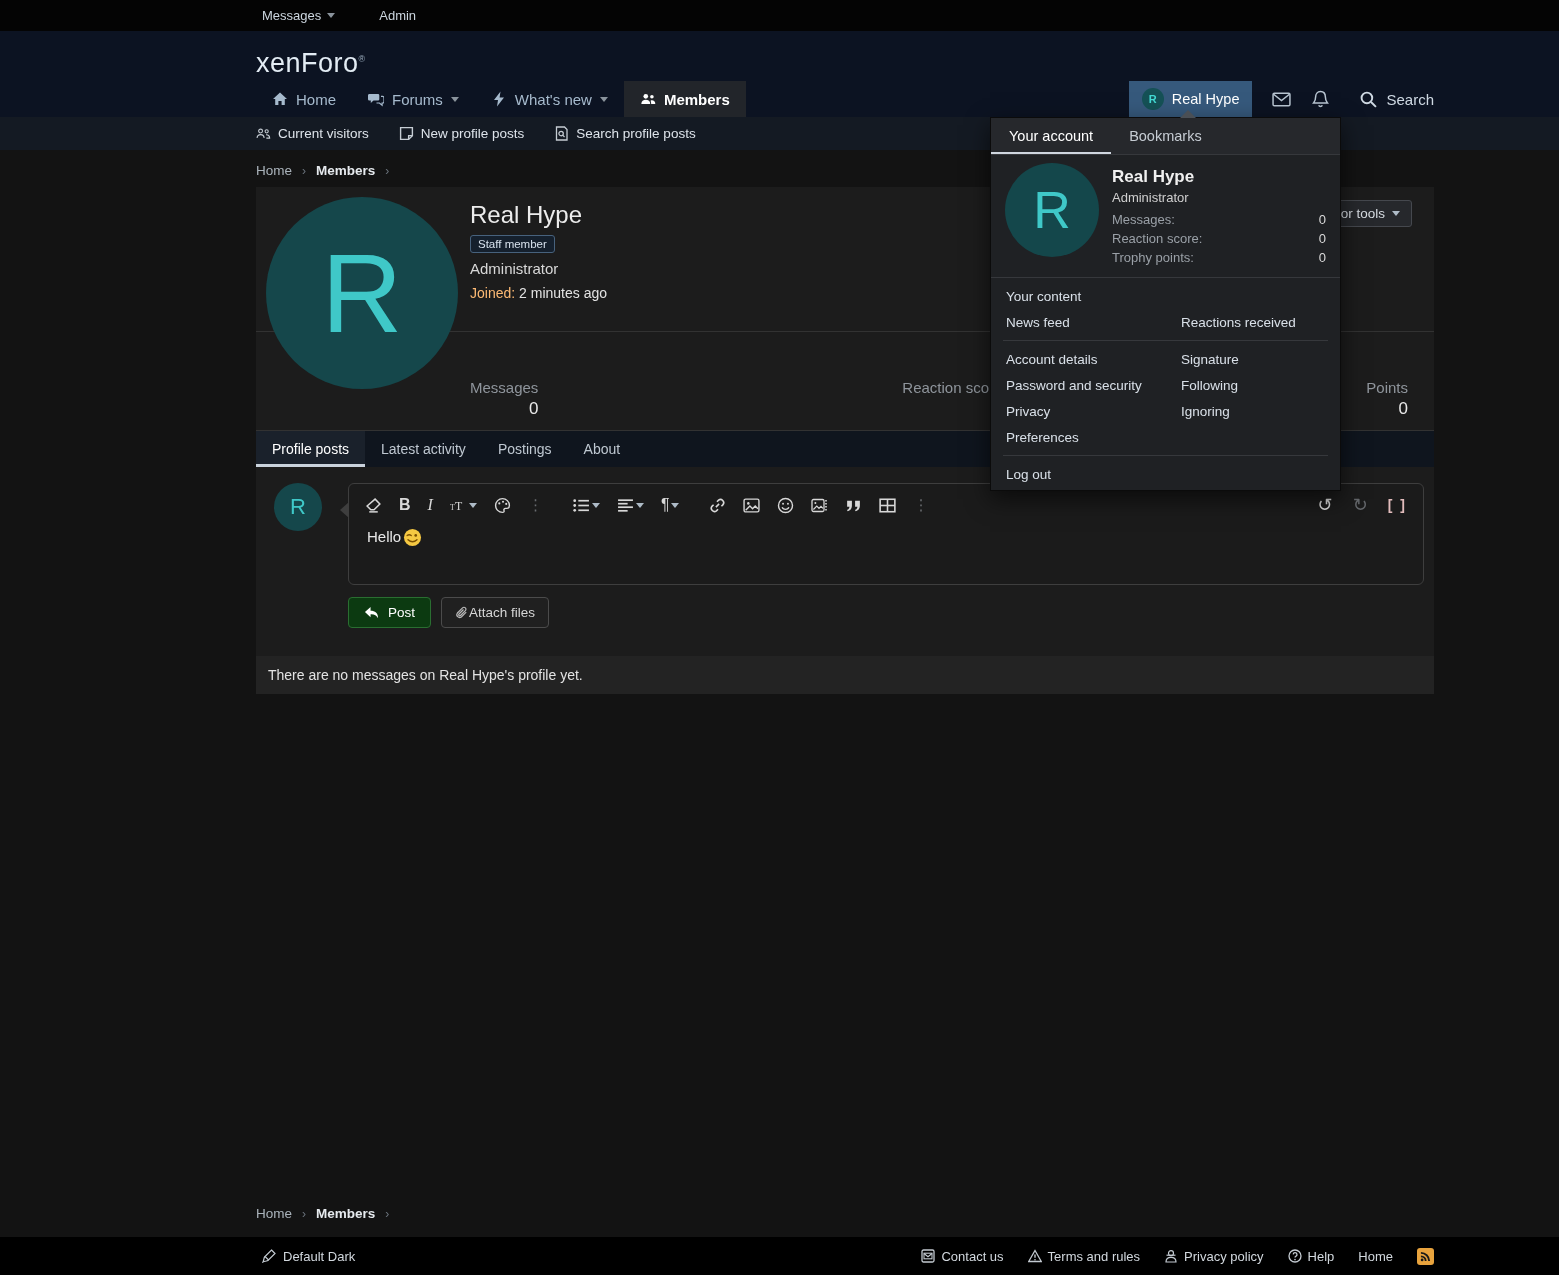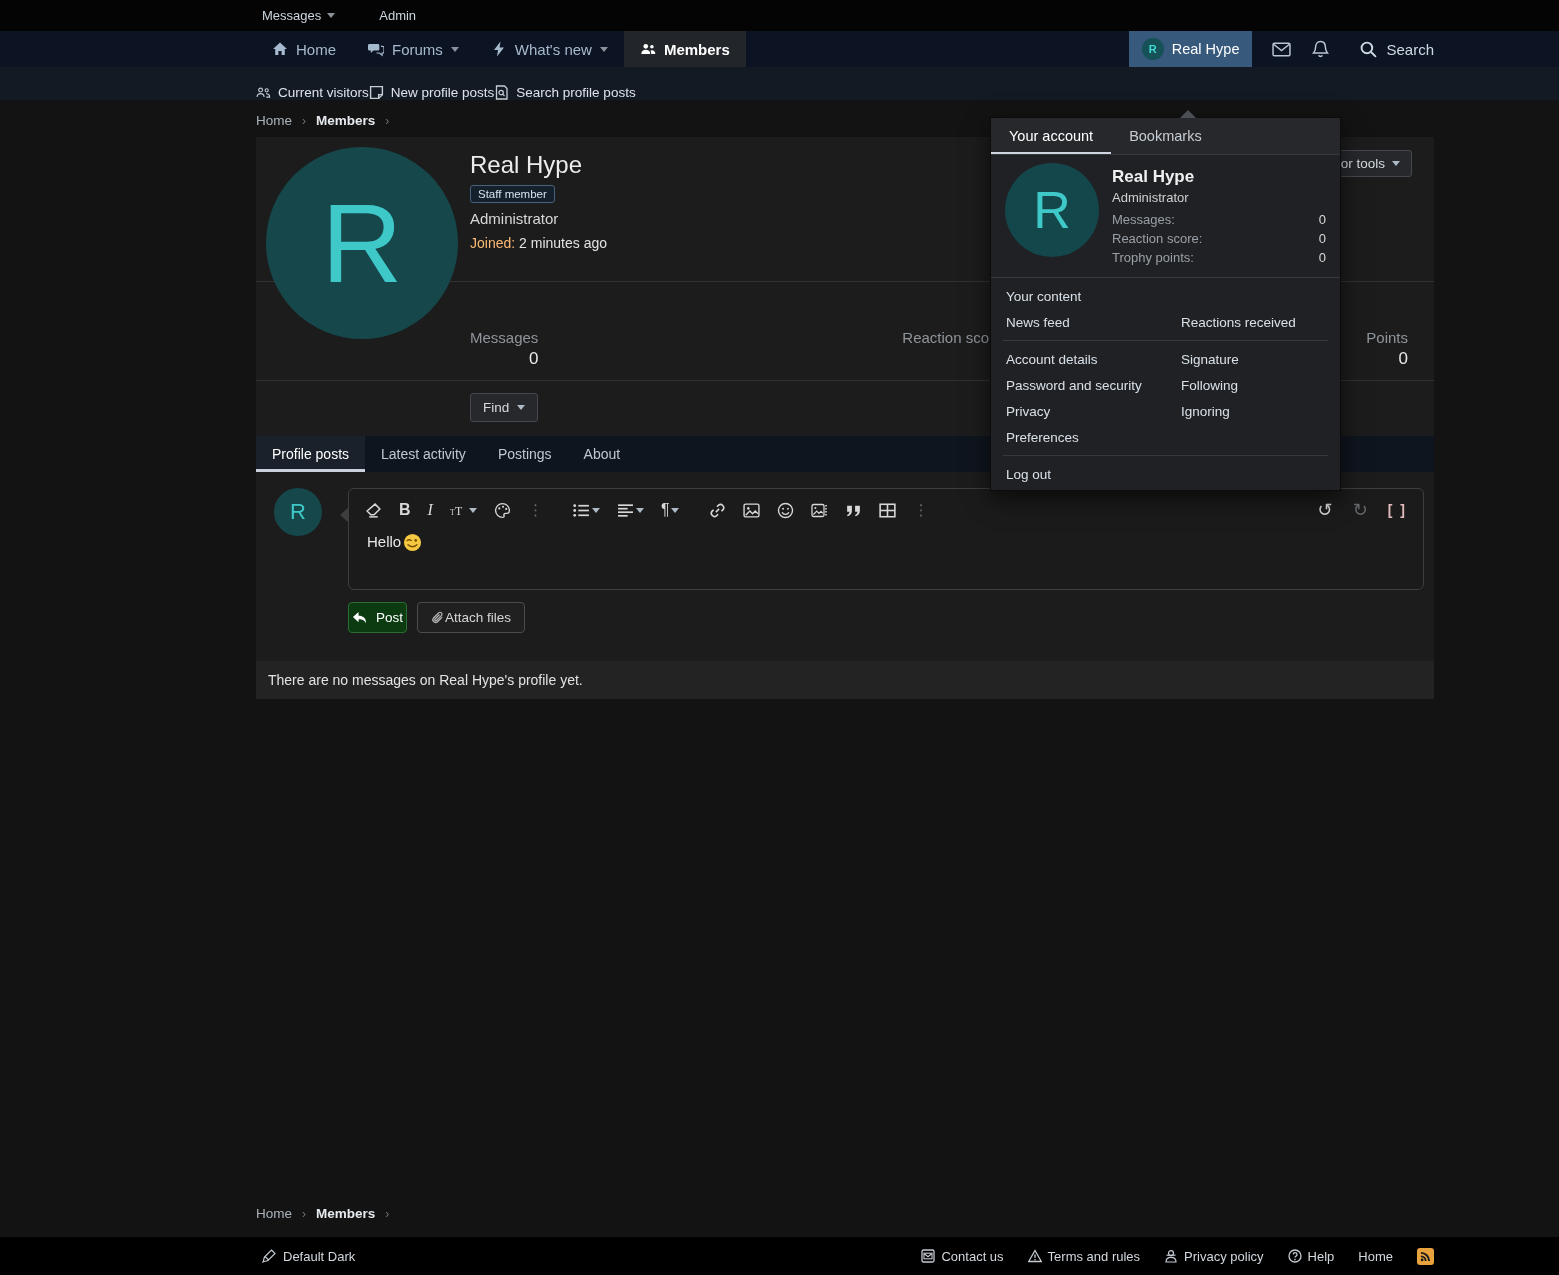--- a/index.html
+++ b/index.html
@@ -32,21 +32,21 @@
   .nav-right { margin-left:auto; display:flex; align-items:center; }
   .account-btn { background:#36597c; color:#fff; height:36px; display:flex; align-items:center; gap:8px; padding:0 13px; font-size:14.5px; cursor:pointer; }
   .mini-avatar { width:22px; height:22px; border-radius:50%; background:#155156; color:#43d9d3; font-size:11px; font-weight:bold; display:flex; align-items:center; justify-content:center; }
   .hdr-icon-btn { color:#b9c6d2; margin-left:20px; cursor:pointer; display:flex; align-items:center; }
   .hdr-icon-btn svg { width:19px; height:19px; }
   .search-item { display:flex; align-items:center; gap:9px; color:#cfd9e3; font-size:15px; margin-left:30px; cursor:pointer; }
   .search-item svg { width:17px; height:17px; }
 
   
   .subnav { background:#141a23; height:33px; flex:0 0 auto; }
-  .subnav .container { height:100%; display:flex; align-items:flex-end; }
+  .subnav .container { height:100%; display:flex; align-items:center; gap:30px; }
   .subnav-item { display:flex; align-items:center; gap:7px; color:#dde3ea; font-size:13.5px; cursor:pointer; }
   .subnav-item svg { width:15px; height:15px; color:#c6cdd4; }
 
   
   .breadcrumb { display:flex; align-items:center; gap:10px; color:#aab3bb; font-size:13.5px; }
   .breadcrumb.top { padding:13px 0 9px; }
   .breadcrumb.bottom { padding:10px 0 16px; }
   .breadcrumb .crumb { cursor:pointer; }
   .breadcrumb .crumb.current { color:#e6eaee; font-weight:bold; }
   .crumb-sep { color:#6a737c; font-size:12px; }
@@ -93,21 +93,21 @@
   .tb-dots { font-size:15px; letter-spacing:0; }
   .tb-group-gap { margin-right:30px; }
   .tb-right { margin-left:auto; display:flex; align-items:center; gap:20px; }
   .tb-right .undo { font-size:18px; color:#dcdcdc; cursor:pointer; }
   .tb-right .redo { font-size:18px; color:#63666a; cursor:pointer; }
   .tb-right .bbcode { font-size:14px; color:#e2bcbc; letter-spacing:2px; cursor:pointer; font-weight:bold; }
   .editor-content { padding:10px 18px 18px; font-size:15px; color:#e8e8e8; display:flex; align-items:center; gap:2px; min-height:46px; align-items:flex-start; }
   .emoji-svg { width:19px; height:19px; vertical-align:-3px; }
 
   .editor-buttons { margin:12px 0 0 92px; padding-bottom:14px; display:flex; gap:10px; }
-  .post-btn { display:inline-flex; align-items:center; gap:9px; background:#0c3a11; border:1px solid #2a6e31; color:#fff; font-size:13.5px; padding:7px 3px; border-radius:4px; cursor:pointer; }
+  .post-btn { display:inline-flex; align-items:center; gap:9px; background:#0c3a11; border:1px solid #2a6e31; color:#fff; font-size:13.5px; padding:7px 15px; border-radius:4px; cursor:pointer; }
   .post-btn svg { width:15px; height:15px; }
   .attach-btn { display:inline-flex; align-items:center; background:#202020; border:1px solid #4b4b4b; color:#d6d6d6; font-size:13.5px; padding:7px 13px; border-radius:4px; cursor:pointer; }
   .attach-btn svg { width:14px; height:14px; color:#b8b8b8; }
 
   .notice-block { margin-top:14px; background:#232323; padding:11px 12px; font-size:14px; color:#e3e3e3; }
 
   .flex-spacer { flex:1 1 auto; }
 
   
   .footer { background:#000; height:38px; flex:0 0 auto; display:flex; align-items:center; }
@@ -156,20 +156,23 @@
       <span>Messages</span>
       <span class="caret"></span>
     </div>
     <div class="tb-item">
       <span>Admin</span>
     </div>
   </div>
 </div>
 
 <header class="site-header">
+  <div class="container logo-row">
+    <div class="logo"><span>xenForo</span><sup>®</sup></div>
+  </div>
   <div class="container nav-row">
     <div class="nav-item">
       <svg viewBox="0 0 16 16">
           <path d="M8 1.5 L15 8 H12.8 V14 H9.6 V10 H6.4 V14 H3.2 V8 H1 Z" fill="currentColor"></path>
         </svg>
       <span>Home</span>
     </div>
     <div class="nav-item">
       <svg viewBox="0 0 16 16">
           <path d="M1 3 h9 a1.3 1.3 0 0 1 1.3 1.3 v4 a1.3 1.3 0 0 1 -1.3 1.3 H5.5 L2.8 12 V9.6 H1.3 A1.3 1.3 0 0 1 0 8.3 v-4 A1.3 1.3 0 0 1 1 3 Z" fill="currentColor"></path>
@@ -283,26 +286,20 @@
     <div class="stat">
       <div class="stat-label">Reaction score</div>
       <div class="stat-value">0</div>
     </div>
     <div class="stat">
       <div class="stat-label">Points</div>
       <div class="stat-value">0</div>
     </div>
   </div>
 
-  <div class="find-row">
-    <div class="find-btn">
-      <span>Find</span>
-      <span class="caret light"></span>
-    </div>
-  </div>
 
   <div class="tabs-bar">
     <div class="ptab active">Profile posts</div>
     <div class="ptab">Latest activity</div>
     <div class="ptab">Postings</div>
     <div class="ptab">About</div>
   </div>
 
   <div class="editor-row">
     <div class="small-avatar">R</div>

